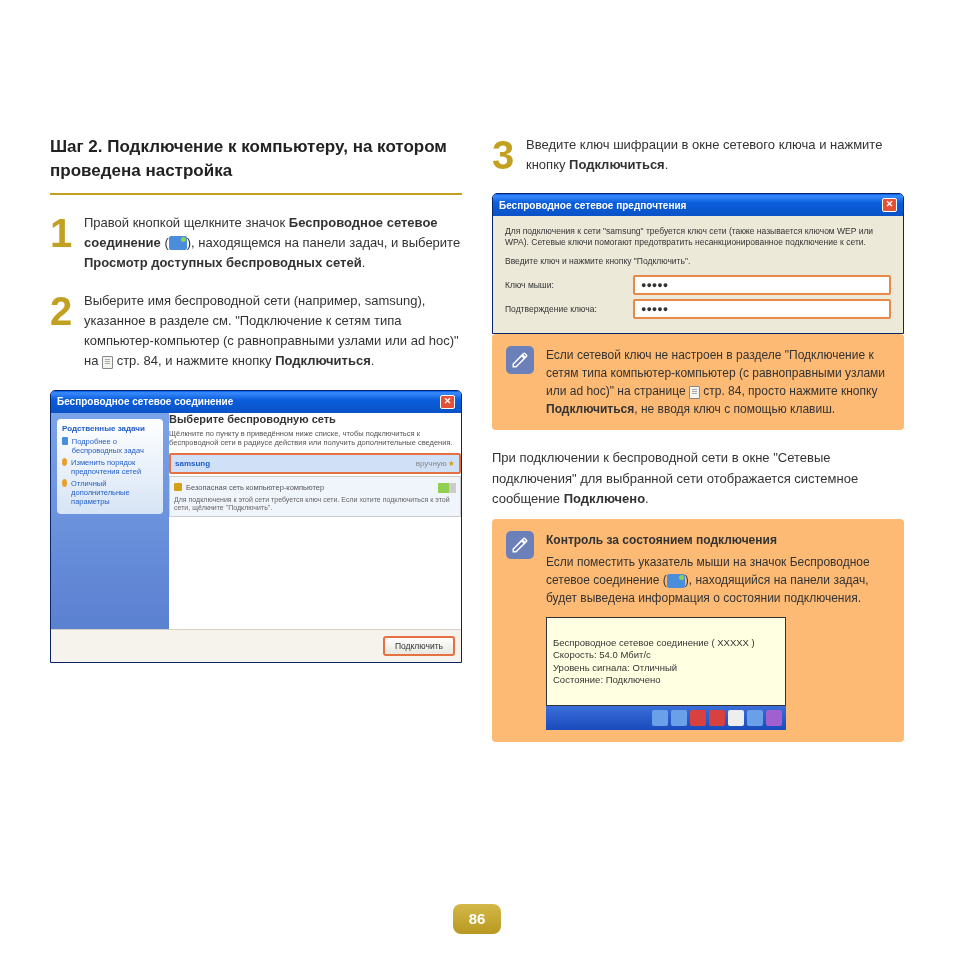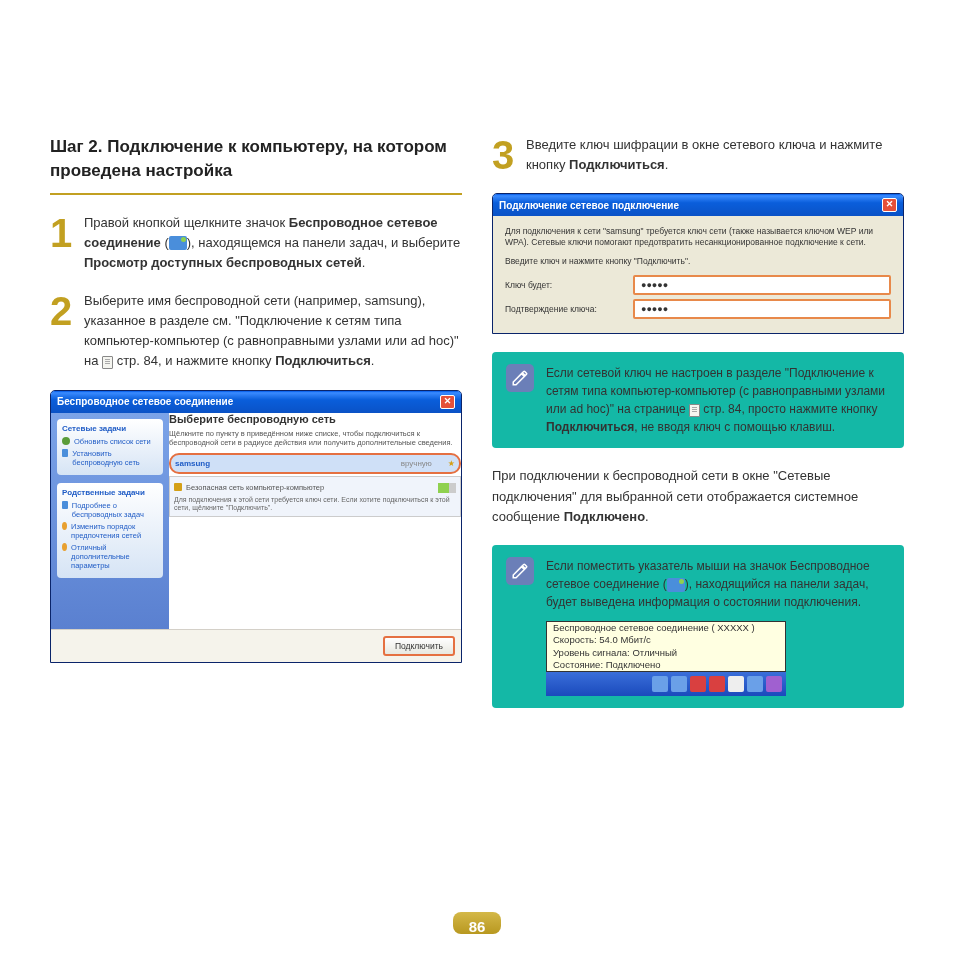--- a/index.html
+++ b/index.html
@@ -151,21 +151,21 @@
   .xp-main-sub { font-size: 7.5px; color: #555; margin-bottom: 6px; line-height: 1.2; }
   .net-item {
     border: 1px solid #ccc;
     background: #f0f4fb;
     padding: 4px;
     margin-bottom: 2px;
   }
   .net-item.selected {
     background: #cfe0f7;
     border: 2px solid #e57041;
-    border-radius: 10px;
+    border-radius: 2px;
   }
   .net-row1 { display: flex; justify-content: space-between; font-size: 8px; }
   .net-name { font-weight: bold; color: #215dc6; }
   .net-row2 { display: flex; gap: 4px; font-size: 7.5px; color: #555; margin-top: 2px; }
   .net-desc { font-size: 7px; color: #666; margin-top: 3px; line-height: 1.2; }
   .xp-button {
     display: inline-block;
     background: linear-gradient(to bottom, #fefefe, #e8e8e0);
     border: 1px solid #888;
     border-radius: 3px;
@@ -192,26 +192,25 @@
     border: 2px solid #e8894a;
     border-radius: 2px;
     background: #fff;
     padding: 3px 6px;
     font-size: 9px;
   }
   .dlg-buttons { text-align: right; margin-top: 12px; }
   .dlg-buttons .xp-button { margin-left: 6px; padding: 3px 14px; }
   
   .note-box {
-    background: #14b8a6;
+    background: #fdba74;
     border-radius: 4px;
     padding: 12px 14px;
     display: flex;
     gap: 12px;
-    margin-top: 18px;
     font-size: 12px;
     line-height: 1.5;
     color: #333;
   }
   .note-icon {
     width: 28px; height: 28px;
     background: #6b7fb8;
     border-radius: 5px;
     flex-shrink: 0;
     display: flex;
@@ -223,21 +222,21 @@
   .note-title { font-weight: bold; margin-bottom: 4px; }
   .para {
     font-size: 13px;
     line-height: 1.55;
     margin: 18px 0 10px 0;
   }
   
   .tooltip-box {
     background: #ffffe1;
     border: 1px solid #333;
-    padding: 0 6px;
+    padding: 19px 6px;
     font-size: 9.5px;
     line-height: 1.3;
     width: 240px;
     margin-top: 10px;
   }
   .taskbar {
     width: 240px;
     height: 24px;
     background: linear-gradient(to bottom, #3a6eda, #1a4abc);
     display: flex;
@@ -253,21 +252,21 @@
     display: inline-block;
   }
   .tray-icon.red { background: #d94040; }
   .tray-icon.g { background: #eee; }
   .tray-icon.p { background: #a060d0; }
   .page-num {
     position: absolute;
     bottom: 20px;
     left: 50%;
     transform: translateX(-50%);
-    width: 48px; height: 22px;
+    width: 48px; height: 30px;
     background: linear-gradient(to bottom, #d4b848, #b89820);
     border-radius: 8px;
     color: #fff;
     text-align: center;
     line-height: 30px;
     font-size: 15px;
     font-weight: bold;
   }
   .small-ico {
     display:inline-block;width:8px;height:8px;background:#5a9c3a;border-radius:50%;
@@ -300,31 +299,20 @@
       </div>
     </div>
 
     <div class="xp-window" style="width:100%;">
       <div class="xp-titlebar">
         <span>Беспроводное сетевое соединение</span>
         <span class="xp-close">✕</span>
       </div>
       <div class="xp-body-split">
         <div class="xp-sidebar">
-          <div class="xp-sidebar-panel">
-            <div class="panel-title">Сетевые задачи</div>
-            <div class="panel-item">
-                <span class="small-ico"></span>
-                <span>Обновить список сети</span>
-              </div>
-            <div class="panel-item">
-                <span class="small-ico b"></span>
-                <span>Установить беспроводную сеть</span>
-              </div>
-          </div>
           <div class="xp-sidebar-panel">
             <div class="panel-title">Родственные задачи</div>
             <div class="panel-item">
                 <span class="small-ico b"></span>
                 <span>Подробнее о беспроводных задач</span>
               </div>
             <div class="panel-item">
                 <span class="small-ico o"></span>
                 <span>Изменить порядок предпочтения сетей</span>
               </div>
@@ -333,21 +321,21 @@
                 <span>Отличный дополнительные параметры</span>
               </div>
           </div>
         </div>
         <div class="xp-main">
           <div class="xp-main-title">Выберите беспроводную сеть</div>
           <div class="xp-main-sub">Щёлкните по пункту в приведённом ниже списке, чтобы подключиться к беспроводной сети в радиусе действия или получить дополнительные сведения.</div>
           <div class="net-item selected">
             <div class="net-row1">
               <span class="net-name">samsung</span>
-              <span style="display:flex;gap:16px;align-items:center;">
+              <span style="display:flex;gap:1px;align-items:center;">
                   <span style="color:#888;">вручную</span>
                   <span style="color:#d4a017;">★</span>
                 </span>
             </div>
           </div>
           <div class="net-item">
             <div class="net-row2">
                 <span class="lock-ico"></span>
                 <span>Безопасная сеть компьютер-компьютер</span>
                 <span class="signal" style="margin-left:auto;"></span>
@@ -366,28 +354,28 @@
   <div class="col">
     <div class="step">
       <div class="step-num">3</div>
       <div class="step-body">
         <span>Введите ключ шифрации в окне сетевого ключа и нажмите кнопку </span><b>Подключиться</b><span>.</span>
       </div>
     </div>
 
     <div class="xp-window">
       <div class="xp-titlebar">
-        <span>Подключение сетевое подключение</span>
+        <span>Беспроводное сетевое предпочтения</span>
         <span class="xp-close">✕</span>
       </div>
       <div class="xp-dialog-body">
         <div class="dlg-txt">Для подключения к сети "samsung" требуется ключ сети (также называется ключом WEP или WPA). Сетевые ключи помогают предотвратить несанкционированное подключение к сети.</div>
         <div class="dlg-txt">Введите ключ и нажмите кнопку "Подключить".</div>
         <div class="field-row">
-          <div class="field-label">Ключ будет:</div>
+          <div class="field-label">Ключ мыши:</div>
           <div class="field-input">●●●●●</div>
         </div>
         <div class="field-row">
           <div class="field-label">Подтверждение ключа:</div>
           <div class="field-input">●●●●●</div>
         </div>
       </div>
     </div>
 
     <div class="note-box">
@@ -405,20 +393,21 @@
       <span>При подключении к беспроводной сети в окне "Сетевые подключения" для выбранной сети отображается системное сообщение </span><b>Подключено</b><span>.</span>
     </p>
 
     <div class="note-box" style="flex-direction:row;">
       <div class="note-icon">
         <svg viewBox="0 0 24 24" fill="none" stroke="#fff" stroke-width="2">
             <path d="M3 17.25V21h3.75L17.81 9.94l-3.75-3.75L3 17.25zM20.71 7.04a1 1 0 0 0 0-1.41l-2.34-2.34a1 1 0 0 0-1.41 0l-1.83 1.83 3.75 3.75 1.83-1.83z"></path>
           </svg>
       </div>
       <div class="note-body">
+        <div class="note-title">Контроль за состоянием подключения</div>
         <div>
           <span>Если поместить указатель мыши на значок Беспроводное сетевое соединение (</span><span class="inline-icon"></span><span>), находящийся на панели задач, будет выведена информация о состоянии подключения.</span>
         </div>
         <div class="tooltip-box">
           <div>Беспроводное сетевое соединение ( XXXXX  )</div>
           <div>Скорость: 54.0 Мбит/с</div>
           <div>Уровень сигнала: Отличный</div>
           <div>Состояние: Подключено</div>
         </div>
         <div class="taskbar">

